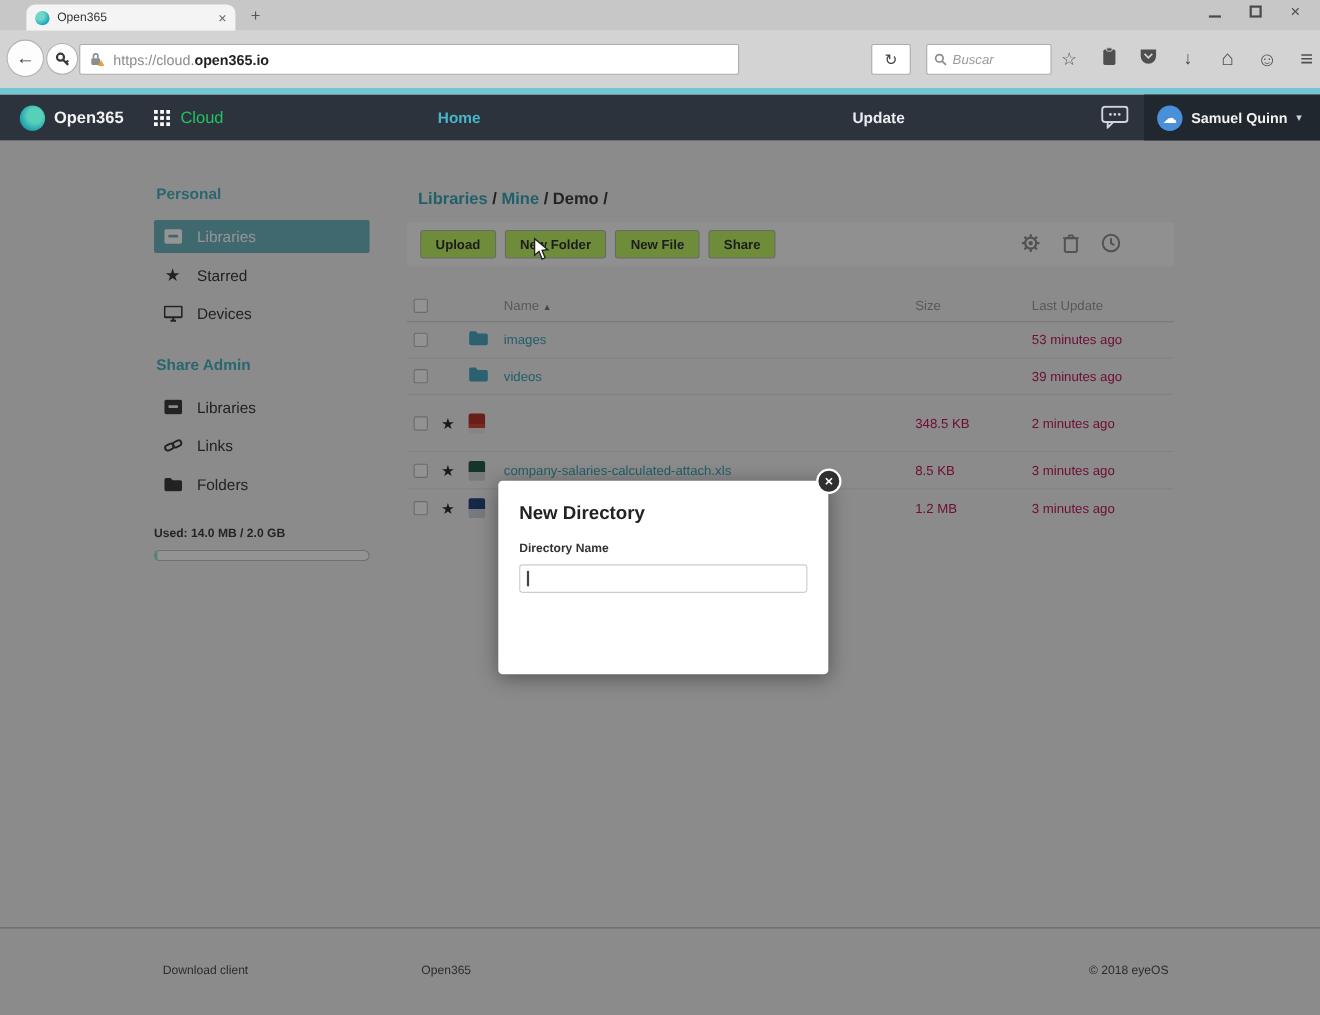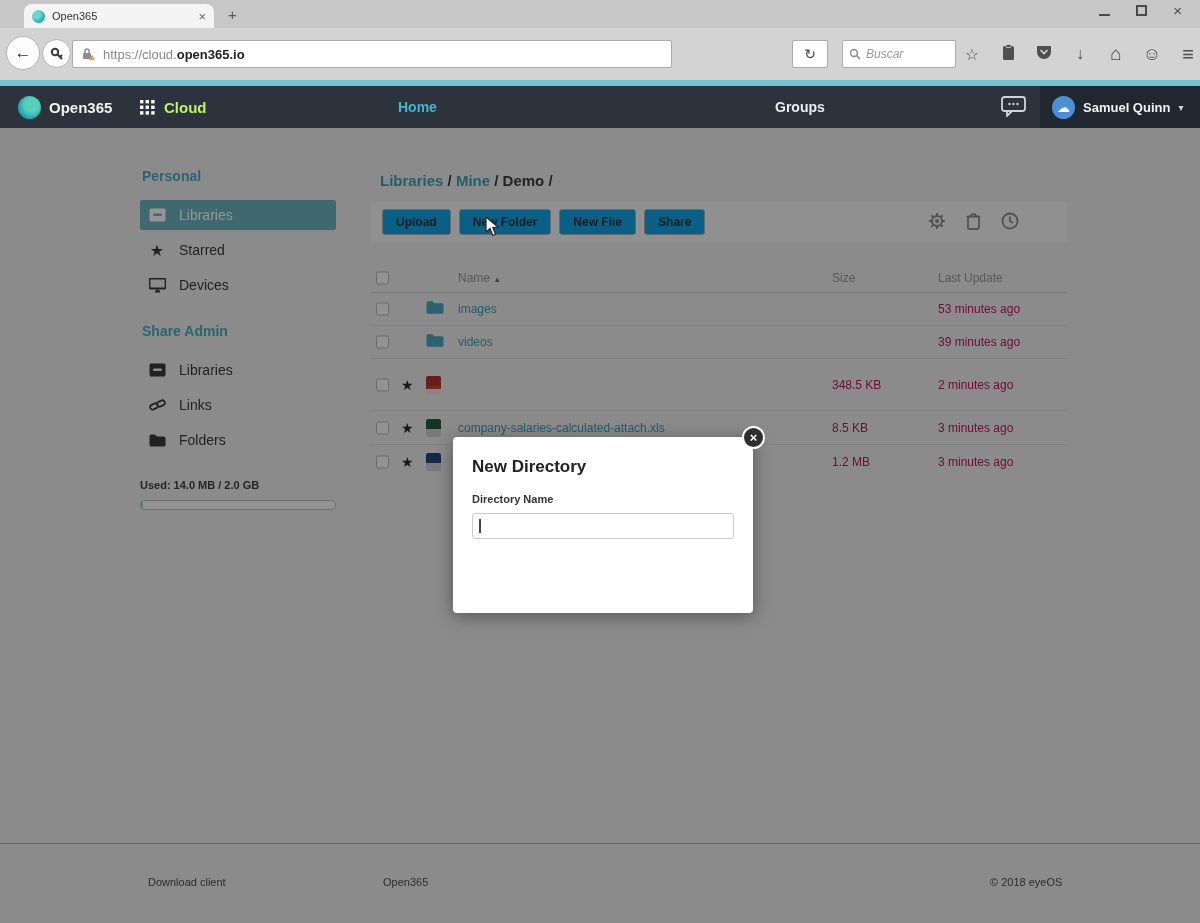--- a/index.html
+++ b/index.html
@@ -41,21 +41,21 @@
   .bicon { width:20px; text-align:center; font-size:16px; color:#4f4f4f; }
   .tealstrip { height:6px; background:#72c6d3; }
 
   
   .navbar { position:relative; height:42px; background:#2c333d; color:#fff; }
   .brand { position:absolute; left:18px; top:0; height:42px; display:flex; align-items:center; gap:8px; }
   .brand-logo { width:23px; height:23px; border-radius:50%;
                 background:radial-gradient(circle at 60% 40%, #57d0b9 0 35%, #1899ad 75%); }
   .brand-name { font-size:15px; font-weight:bold; color:#f2f2f2; }
   .cloudapp { position:absolute; left:140px; top:0; height:42px; display:flex; align-items:center; gap:9px; }
-  .cloudapp span { font-size:15px; font-weight:bold; color:#bef264; }
+  .cloudapp span { font-size:15px; font-weight:normal; color:#22c55e; }
   .navtab { position:absolute; top:0; height:42px; display:flex; align-items:center;
             font-size:14px; font-weight:bold; }
   .nav-home { left:398px; color:#45b6c8; }
   .nav-groups { left:775px; color:#e9edf0; }
   .chaticon { position:absolute; left:1001px; top:10px; }
   .usersec { position:absolute; left:1040px; top:0; right:0; height:42px; background:#21272f;
              display:flex; align-items:center; padding-left:12px; gap:8px; }
   .avatar { width:23px; height:23px; border-radius:50%; background:#4a90d9; color:#fff;
             font-size:13px; display:flex; align-items:center; justify-content:center; }
   .username { font-size:13px; font-weight:bold; color:#f2f2f2; }
@@ -75,21 +75,21 @@
   .side-gap { height:18px; }
   .usage { font-size:11px; font-weight:bold; color:#3f3f3f; margin-top:24px; }
   .quota { margin-top:9px; width:196px; height:10px; border:1px solid #c2c2c2; border-radius:6px; background:#fdfdfd; }
   .quota-fill { height:100%; width:2px; background:#7ec; border-radius:6px; }
 
   .main { position:absolute; left:370px; top:0; width:700px; }
   .crumb { position:absolute; top:44px; left:10px; font-size:15px; font-weight:bold; color:#3b3b3b; }
   .crumb a { color:#3aa4b5; text-decoration:none; }
   .toolband { position:absolute; top:74px; left:0; width:697px; height:40px; background:#f9f9f9; }
   .tbtns { position:absolute; left:12px; top:7px; display:flex; gap:8px; }
-  .tbtn { background:#0ea5e9; border:1px solid #b5b5b5; border-radius:3px; font-size:12px;
+  .tbtn { background:#bef264; border:1px solid #b5b5b5; border-radius:3px; font-size:12px;
           font-weight:bold; color:#333; padding:5px 13px; font-family:inherit; }
   .ticons { position:absolute; right:48px; top:10px; display:flex; gap:20px; color:#8d8d8d; }
 
   .table { position:absolute; left:0; top:135px; width:697px; font-size:12px; }
   .thead { position:relative; height:30px; color:#999; border-bottom:1px solid #cfcfcf; }
   .trow  { position:relative; border-bottom:1px solid #dedede; }
   .cell  { position:absolute; top:50%; transform:translateY(-50%); }
   .c-cb   { left:6px; }  .c-star { left:31px; } .c-icon { left:56px; }
   .c-name { left:88px; } .c-size { left:462px; } .c-upd { left:568px; }
   .cb { width:13px; height:13px; border:1px solid #b9b9b9; border-radius:2px; background:#fbfbfb; display:block; }
@@ -205,21 +205,21 @@
           <rect x="5.6" y="5.6" width="3.4" height="3.4"></rect>
           <rect x="11.2" y="5.6" width="3.4" height="3.4"></rect>
         <rect x="0" y="11.2" width="3.4" height="3.4"></rect>
           <rect x="5.6" y="11.2" width="3.4" height="3.4"></rect>
           <rect x="11.2" y="11.2" width="3.4" height="3.4"></rect>
       </g>
     </svg>
     <span>Cloud</span>
   </div>
   <div class="navtab nav-home">Home</div>
-  <div class="navtab nav-groups">Groups</div>
+  <div class="navtab nav-groups">Update</div>
   <span class="chaticon">
     <svg width="25" height="21" viewBox="0 0 25 21">
       <rect x="1" y="1" width="23" height="14" rx="2.5" fill="none" stroke="#cfd4d9" stroke-width="1.8"></rect>
       <path d="M6 15 L6 20 L11 15" fill="none" stroke="#cfd4d9" stroke-width="1.8"></path>
       <circle cx="8.5" cy="8" r="1.2" fill="#cfd4d9"></circle>
         <circle cx="12.5" cy="8" r="1.2" fill="#cfd4d9"></circle>
         <circle cx="16.5" cy="8" r="1.2" fill="#cfd4d9"></circle>
     </svg>
   </span>
   <div class="usersec">

